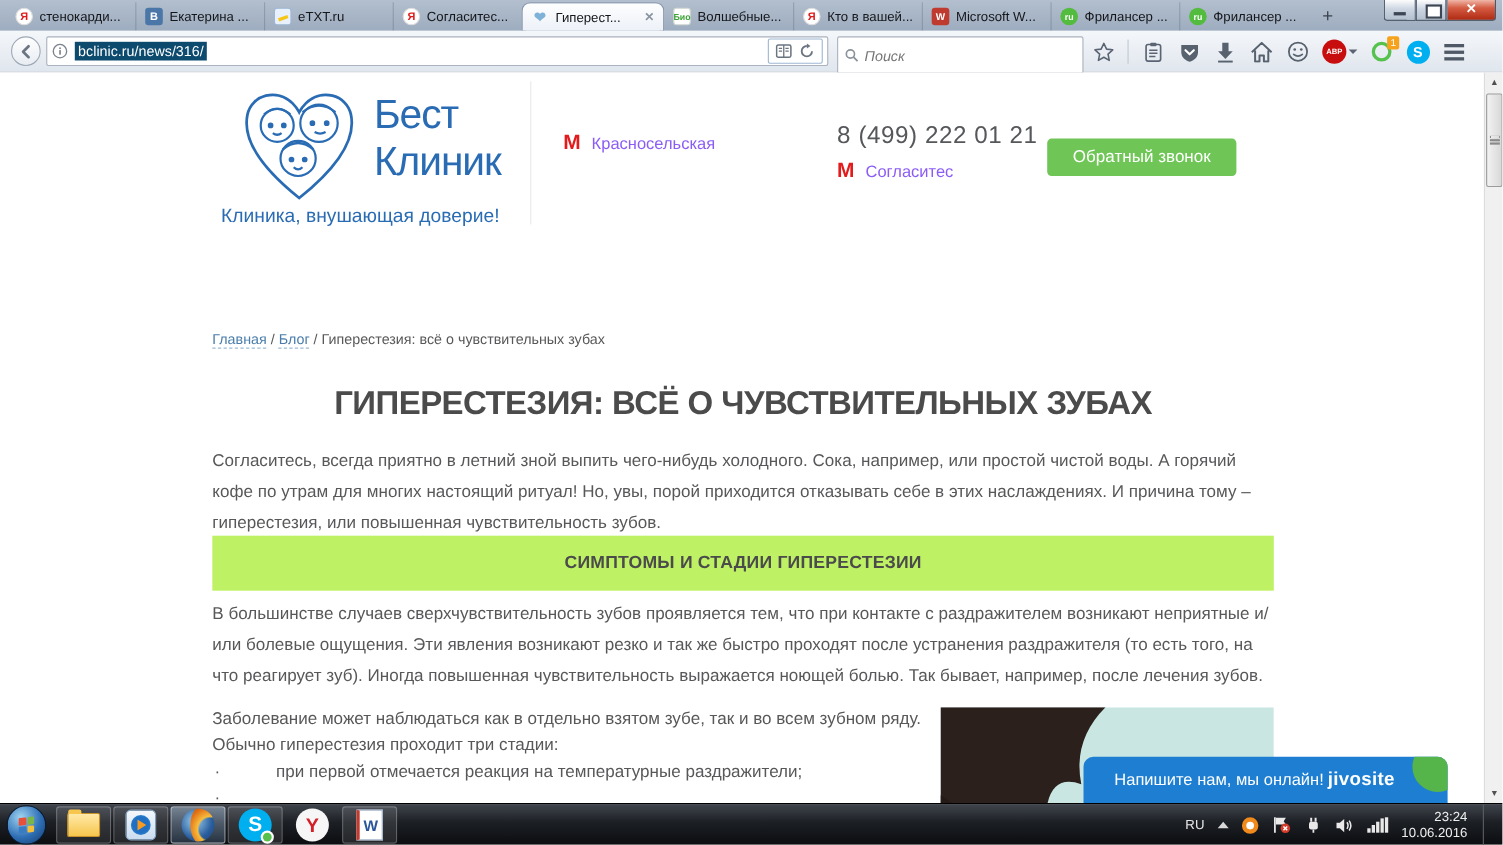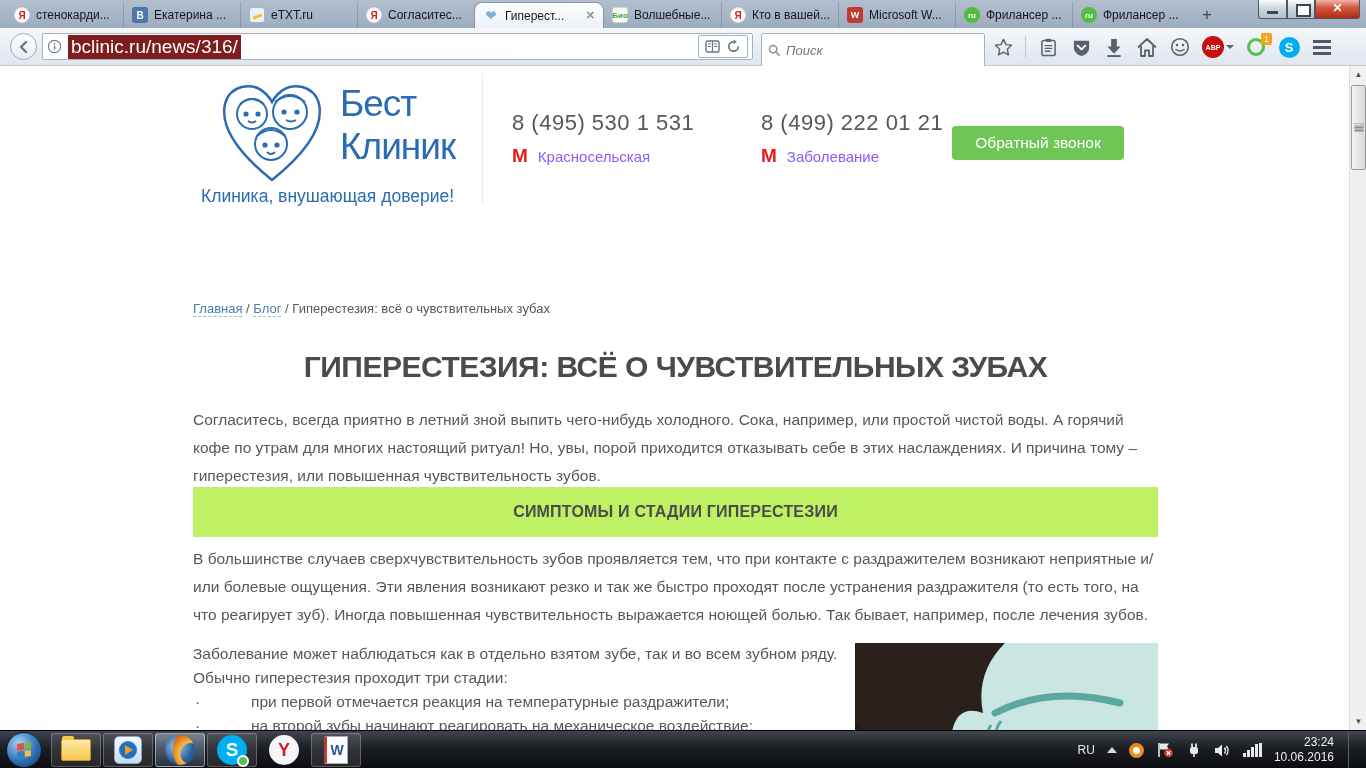--- a/index.html
+++ b/index.html
@@ -37,21 +37,21 @@
   .win-max::after { content:""; position:absolute; left:8px; top:4px; width:11px; height:9px; border:2px solid #3c4654; background:#fff; }
   .win-close { width:45px; border-radius:0 0 3px 0; background:linear-gradient(#f0b6a8,#d45c43 40%,#b02a12); }
   .win-close::after { content:"✕"; position:absolute; width:100%; text-align:center; top:1px; color:#fff; font-size:12px; font-weight:bold; }
 
   .nav-toolbar { position:relative; height:38px; background:linear-gradient(#f4f7fa,#e0e6ee); border-bottom:1px solid #c3cad4; }
   .back-btn { position:absolute; left:10px; top:5px; width:27px; height:27px; border-radius:50%;
               border:1px solid #9fa9b5; background:linear-gradient(#fefefe,#e8edf3); cursor:pointer;
               display:flex; align-items:center; justify-content:center; }
   .url-bar { position:absolute; left:42px; top:5px; width:711px; height:27px; background:#fff;
              border:1px solid #a9b2bd; border-radius:2px; display:flex; align-items:center; padding:0 4px; }
-  .url-text { margin-left:6px; background:#7f1d1d; color:#fff; font-size:19px; padding:1px 3px; white-space:nowrap; }
+  .url-text { margin-left:6px; background:#0c4a6e; color:#fff; font-size:13px; padding:1px 3px; white-space:nowrap; }
   .url-tools { margin-left:auto; display:flex; align-items:center; gap:6px; border:1px solid #9db6d2;
                border-radius:2px; padding:2px 6px; height:23px; }
   .search-box { position:absolute; left:761px; top:5px; width:224px; height:27px; background:#fff;
                 border:1px solid #a9b2bd; border-radius:2px; display:flex; align-items:center; padding:16px 6px; gap:5px; }
   .search-box input { border:none; outline:none; width:170px; font-size:13px; font-style:italic; color:#555; background:transparent; }
   .toolbar-icons { position:absolute; left:992px; top:0; height:38px; display:flex; align-items:center; gap:11px; }
   .tbi { width:22px; height:22px; display:flex; align-items:center; justify-content:center; cursor:pointer; position:relative; }
   .sep { width:1px; height:22px; background:#c0c7d0; }
   .abp-badge { width:22px; height:22px; background:#c70d0d; border-radius:50%; color:#fff; font-size:7px;
                font-weight:bold; display:flex; align-items:center; justify-content:center; }
@@ -327,31 +327,30 @@
       </g>
     </svg>
     <div class="logo-text">
       <div>Бест</div>
       <div>Клиник</div>
     </div>
     <div class="tagline">Клиника, внушающая доверие!</div>
     <div class="hdr-divider"></div>
 
     <div class="phone phone1">
-      <div class="phone-number">8 (495) 530 1 531</div>
       <div class="metro-row">
         <span class="metro-m">М</span>
         <span class="metro-name">Красносельская</span>
       </div>
     </div>
     <div class="phone phone2">
       <div class="phone-number">8 (499) 222 01 21</div>
       <div class="metro-row">
         <span class="metro-m">М</span>
-        <span class="metro-name">Заболевание</span>
+        <span class="metro-name">Согласитес</span>
       </div>
     </div>
     <button class="callback-btn">Обратный звонок</button>
   </div>
 
 
   <div class="content">
     <div class="breadcrumb">
       <span class="crumb-link">Главная</span>
       <span>/</span>
@@ -372,21 +371,20 @@
 
     <div class="p3">
       <div>Заболевание может наблюдаться как в отдельно взятом зубе, так и во всем зубном ряду.</div>
       <div>Обычно гиперестезия проходит три стадии:</div>
       <div class="bullet-line">
         <span class="bullet-dot">·</span>
         <span>при первой отмечается реакция на температурные раздражители;</span>
       </div>
       <div class="bullet-line">
         <span class="bullet-dot">·</span>
-        <span>на второй зубы начинают реагировать на механическое воздействие;</span>
       </div>
     </div>
   </div>
 
   <svg class="article-photo" viewBox="0 0 303 200">
     <rect width="303" height="200" fill="#c9e6e2"></rect>
     <path d="M140 70 q55 -28 125 -10" stroke="#5ba8a0" stroke-width="7" fill="none" stroke-linecap="round"></path>
     <path d="M158 108 q50 -20 108 -2" stroke="#48958d" stroke-width="6" fill="none" stroke-linecap="round"></path>
     <path d="M165 112 q45 -14 95 0" stroke="#7fbdb6" stroke-width="3" fill="none"></path>
     <path d="M146 78 q-8 10 -4 22 M136 82 q-6 9 -3 18" stroke="#5ba8a0" stroke-width="3" fill="none"></path>
@@ -397,20 +395,25 @@
     <path d="M30 118 q18 -10 34 -2" stroke="#3a2a24" stroke-width="4" fill="none"></path>
     <ellipse cx="47" cy="133" rx="10" ry="5" fill="#3a2a24"></ellipse>
   </svg>
 
   <div class="scrollbar">
     <div class="sb-btn sb-up">▲</div>
     <div class="sb-thumb"></div>
     <div class="sb-btn sb-down">▼</div>
   </div>
 
+  <div class="chat-widget">
+    <span class="chat-msg">Напишите нам, мы онлайн!</span>
+    <span class="chat-brand">jivosite</span>
+    <span class="chat-leaf"></span>
+  </div>
 </div>
 
 <div class="taskbar">
   <div class="task-left">
     <div class="start-orb">
       <span class="orb-flag">
         <i style="background:#e8503a"></i>
           <i style="background:#7ab648"></i>
           <i style="background:#3a7cc4"></i>
           <i style="background:#f5c03a"></i>

